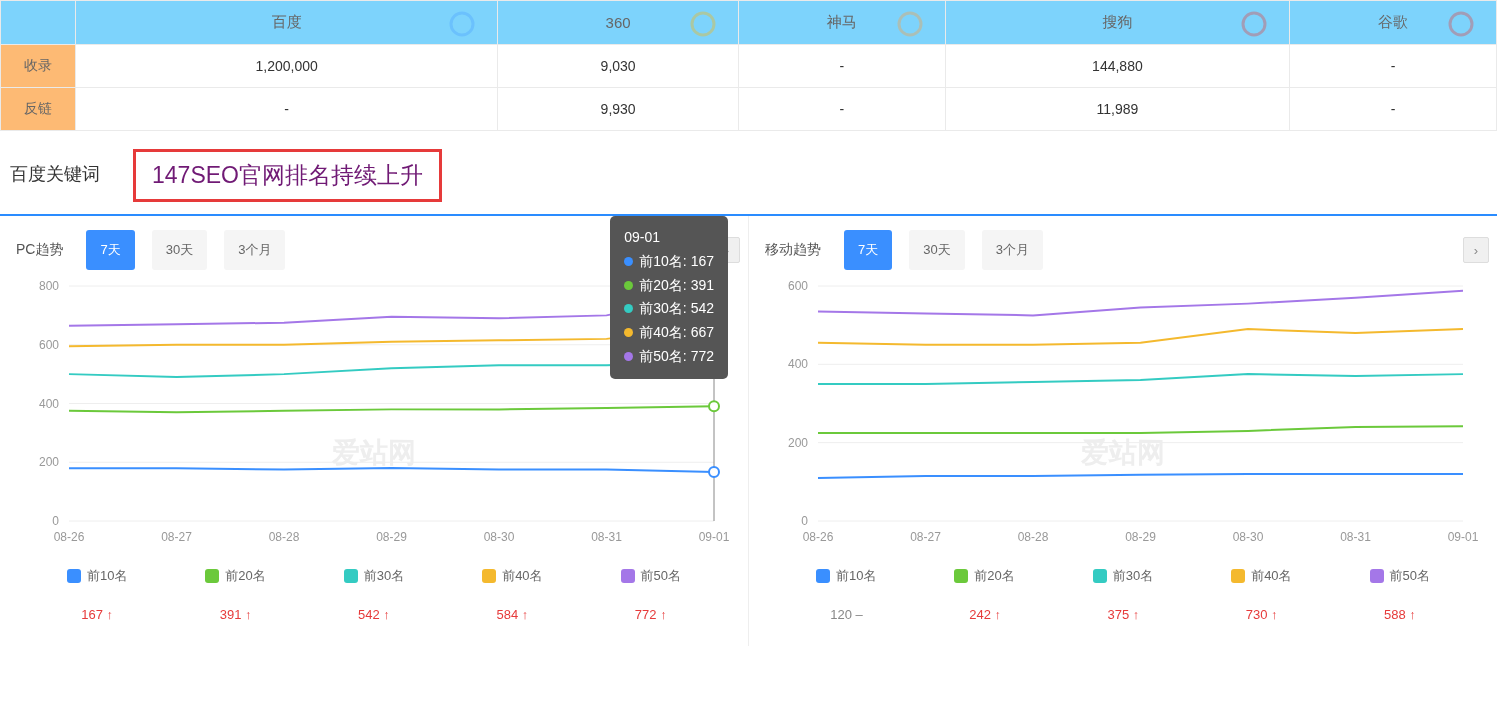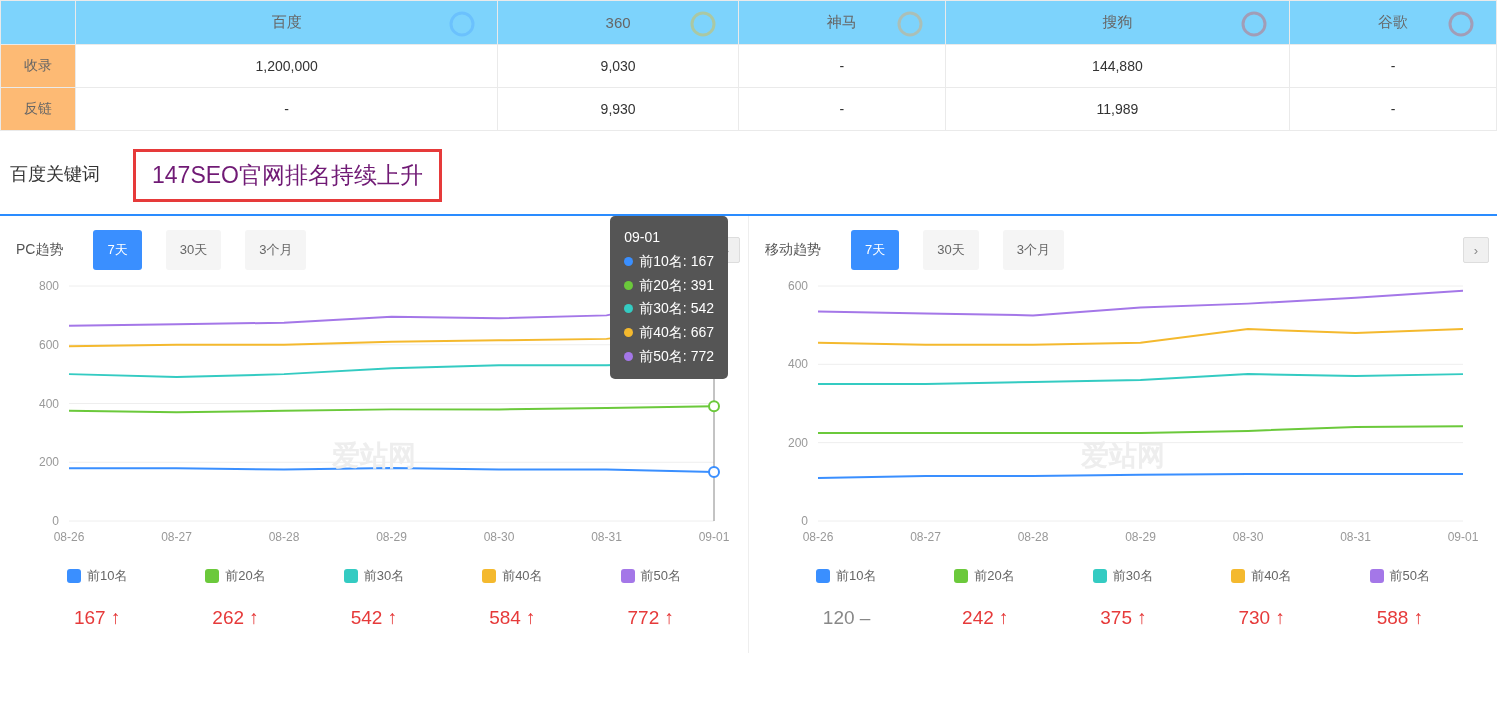--- a/index.html
+++ b/index.html
@@ -8,31 +8,31 @@
 table.eng th,table.eng td{border:1px solid #eaeaea;text-align:center;padding:12px 0;font-weight:normal;}
 table.eng th{background:#7dd3fc;color:#666;font-size:15px;position:relative;}
 table.eng td.label{background:#fdba74;color:#666;width:75px;}
 table.eng td{font-size:14px;color:#333;}
 .ico{display:inline-block;width:30px;height:30px;position:absolute;right:20px;top:8px;opacity:.35;}
 .section-title{font-size:18px;color:#333;padding:18px 10px 12px;}
 .highlight{display:inline-block;border:3px solid #e63a3a;color:#701a75;font-size:23px;padding:8px 16px;margin-left:28px;vertical-align:middle;}
 .charts{display:flex;border-top:2px solid #2a8cff;}
 .chart-col{flex:1;padding:14px 8px 10px;position:relative;}
 .chart-col+.chart-col{border-left:1px solid #eee;}
-.ctrl{display:flex;align-items:center;gap:16px;margin-bottom:6px;}
+.ctrl{display:flex;align-items:center;gap:9px;margin-bottom:6px;}
 .ctrl .ttl{font-size:14px;color:#555;margin-right:14px;margin-left:8px;}
 .tab{padding:11px 14px;background:#f5f5f5;color:#666;border-radius:3px;margin-right:8px;font-size:13px;cursor:pointer;}
 .tab.active{background:#3a8fff;color:#fff;}
 .arrow-r{margin-left:auto;width:26px;height:26px;background:#f0f0f0;border:1px solid #ddd;display:flex;align-items:center;justify-content:center;color:#888;cursor:pointer;border-radius:2px;}
 svg.plot{width:100%;height:280px;}
 .legend{display:flex;justify-content:space-around;padding:8px 20px;}
 .legend div{display:flex;align-items:center;color:#666;font-size:13px;}
 .swatch{width:14px;height:14px;border-radius:3px;margin-right:6px;}
 .stats{display:flex;justify-content:space-around;padding:14px 20px;}
-.stats div{color:#e63a3a;font-size:19px;}
+.stats div{color:#e63a3a;font-size:13px;}
 .stats div.gray{color:#888;}
 .tooltip{position:absolute;background:#555;color:#fff;border-radius:5px;padding:10px 14px;font-size:14px;line-height:1.7;top:0;right:20px;z-index:5;}
 .tooltip .dot{display:inline-block;width:9px;height:9px;border-radius:50%;margin-right:6px;}
 .wm{position:absolute;left:50%;top:55%;transform:translate(-50%,-50%);font-size:28px;color:#eee;font-weight:bold;pointer-events:none;}
 </style>
 </head>
 <body>
 
 <table class="eng">
   <thead>
@@ -131,21 +131,21 @@
       </svg>
     <div class="legend" id="pc-legend">
         <div><span class="swatch" style="background:#3a8fff"></span>前10名</div>
         <div><span class="swatch" style="background:#6bc93b"></span>前20名</div>
         <div><span class="swatch" style="background:#34cbc2"></span>前30名</div>
         <div><span class="swatch" style="background:#f4b92e"></span>前40名</div>
         <div><span class="swatch" style="background:#a477e8"></span>前50名</div>
       </div>
     <div class="stats" id="pc-stats">
         <div class="">167 ↑</div>
-        <div class="">262 ↑</div>
+        <div class="">391 ↑</div>
         <div class="">542 ↑</div>
         <div class="">584 ↑</div>
         <div class="">772 ↑</div>
       </div>
   </div>
 
   <div class="chart-col">
     <div class="ctrl">
       <span class="ttl">移动趋势</span>
       <span class="tab active">7天</span>

